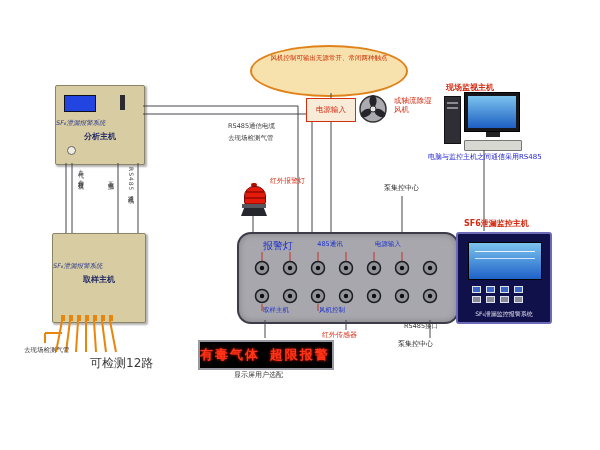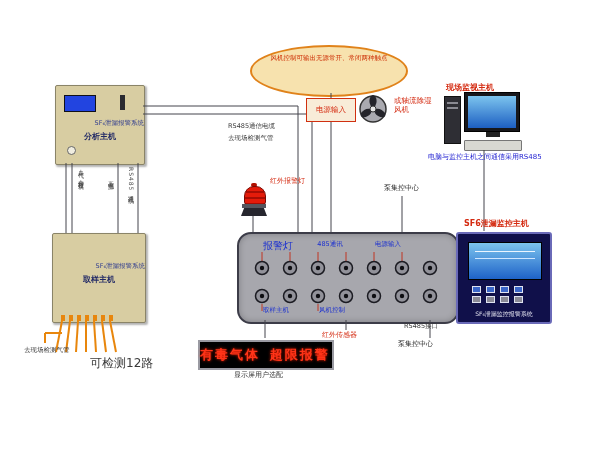--- a/index.html
+++ b/index.html
@@ -6,21 +6,21 @@
   .stage{position:relative;width:600px;height:450px;background:#ffffff;overflow:hidden;
          font-family:"DejaVu Sans",sans-serif;}
   .abs{position:absolute;}
   .lbl{position:absolute;z-index:3;line-height:1.25;white-space:nowrap;}
   .red{color:#d42a10;}
   .blue{color:#1a2fd0;}
   .dark{color:#3a3a3a;}
   .vlabel{position:absolute;z-index:3;writing-mode:vertical-rl;font-size:6px;color:#4a4a4a;letter-spacing:1px;}
   .host{position:absolute;z-index:1;background:#d8cda2;border:1px solid #8a8468;border-radius:2px;
         box-shadow:1.5px 1.5px 2px rgba(0,0,0,.3);}
-  .host-title{position:absolute;left:0;width:100%;text-align:right;font-size:6.5px;color:#333f8f;}
+  .host-title{position:absolute;left:0;width:100%;text-align:left;font-size:6.5px;color:#333f8f;font-style:italic;}
   .host-sub{position:absolute;left:0;width:100%;text-align:center;font-size:8px;font-weight:bold;color:#222a66;font-family:Liberation Serif, serif;}
   .tblock{position:absolute;z-index:1;background:#a7a7ad;border:2px solid #3c3c48;border-radius:14px;
           box-shadow:inset 0 0 6px rgba(0,0,0,.25);}
   .cloud{position:absolute;z-index:1;background:#f7e2ae;border:2px solid #e0821a;border-radius:50%;}
   .ledbox{position:absolute;z-index:1;background:#000000;border:2px solid #9a9aa2;display:flex;
           align-items:center;justify-content:flex-start;}
   .ledtext{font-family:"DejaVu Sans Mono",monospace;font-size:13px;font-weight:bold;color:#ff3418;
            letter-spacing:2px;text-shadow:0 0 3px #ff2000;}
   .panel{position:absolute;z-index:1;background:#10104a;border:2px solid #6a6ab8;border-radius:3px;}
   svg.wires{position:absolute;left:0;top:0;z-index:2;pointer-events:none;}

